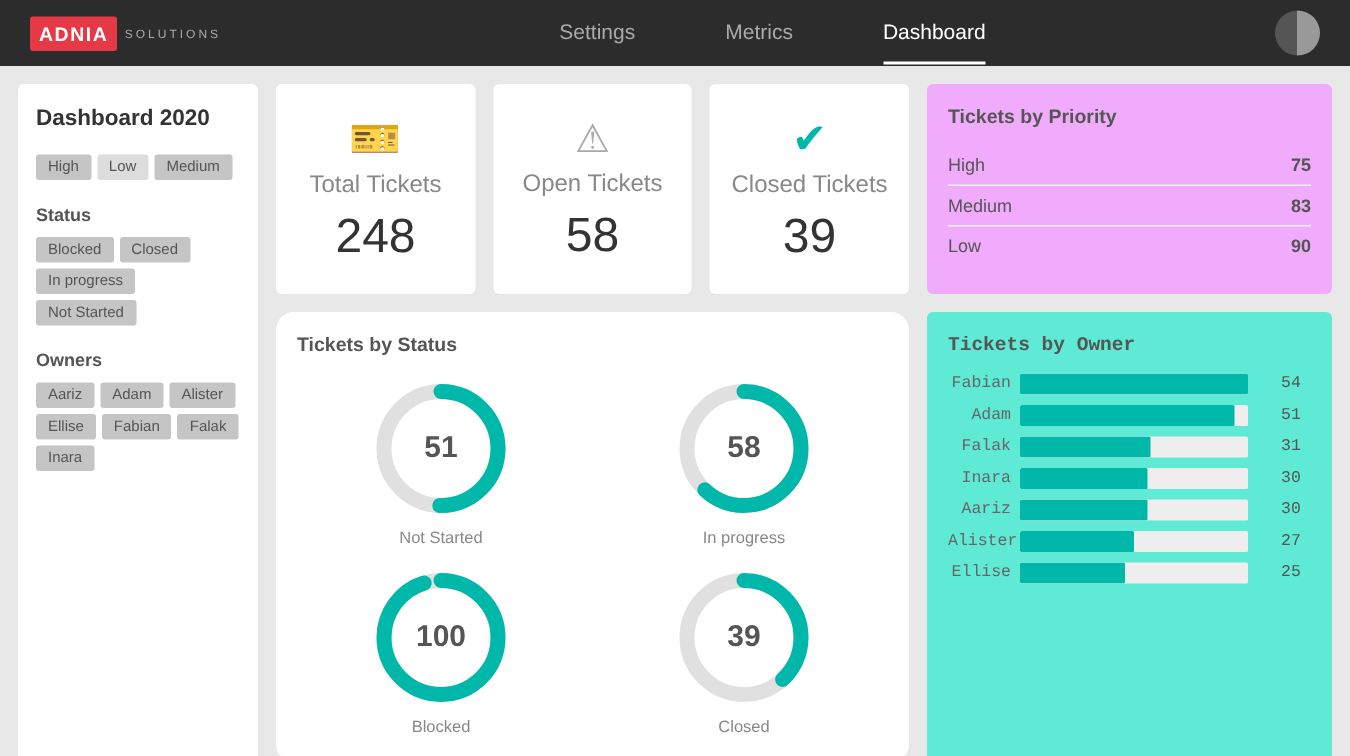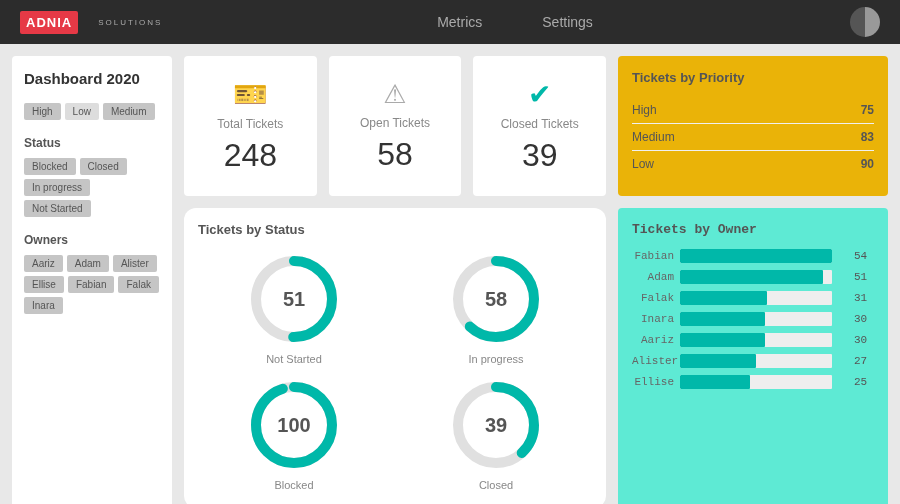--- a/index.html
+++ b/index.html
@@ -9,21 +9,21 @@
     .header {
       background: #2c2c2c;
       height: 44px;
       display: flex;
       align-items: center;
       padding: 0 20px;
     }
     .logo-area {
       display: flex;
       align-items: center;
-      gap: 20px;
+      gap: 5px;
       width: 160px;
     }
     .logo-box {
       background: #e63946;
       padding: 4px 6px;
       border-radius: 2px;
       display: flex;
       align-items: center;
     }
     .logo-text {
@@ -131,21 +131,21 @@
       flex-direction: column;
       align-items: center;
       justify-content: center;
       gap: 6px;
     }
     .metric-icon {
       font-size: 28px;
       color: #aaa;
     }
     .metric-label {
-      font-size: 12px;
+      font-size: 16px;
       color: #888;
     }
     .metric-value {
       font-size: 32px;
       font-weight: 400;
       color: #333;
     }
 
     
     .status-section {
@@ -194,21 +194,21 @@
     
     .right-panel {
       width: 270px;
       display: flex;
       flex-direction: column;
       gap: 12px;
     }
 
     
     .priority-card {
-      background: #eab308;
+      background: #f0abfc;
       border-radius: 4px;
       padding: 14px;
       height: 140px;
     }
     .priority-row {
       display: flex;
       justify-content: space-between;
       align-items: center;
       padding: 6px 0;
       border-bottom: 1px solid #f0f0f0;
@@ -275,22 +275,23 @@
 <body>
 
 <div class="header">
   <div class="logo-area">
     <div class="logo-box">
       <span class="logo-text">ADNIA</span>
     </div>
     <span class="logo-sub">SOLUTIONS</span>
   </div>
   <nav class="nav">
+    <span class="nav-item">Settings</span>
     <span class="nav-item">Metrics</span>
-    <span class="nav-item">Settings</span>
+    <span class="nav-item active">Dashboard</span>
   </nav>
   <div class="theme-toggle"></div>
 </div>
 
 <div class="content">
 
   <div class="sidebar">
     <div class="sidebar-title">Dashboard  2020</div>
 
     <div class="filter-section">

